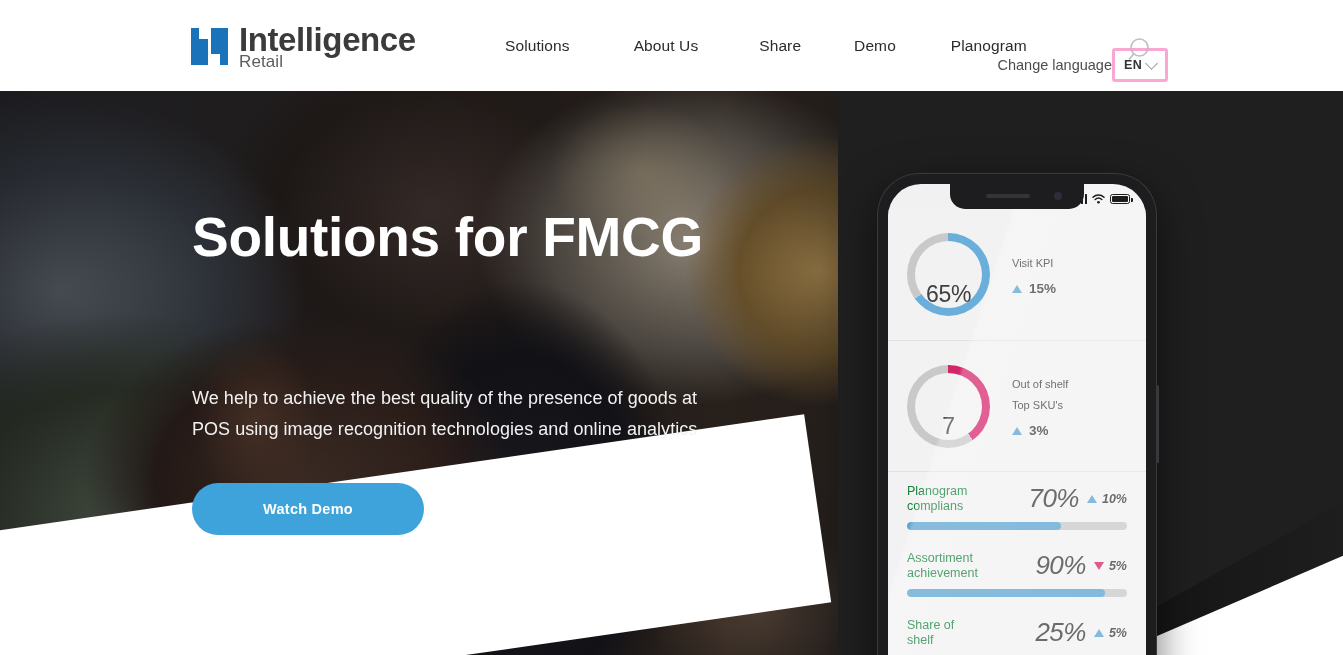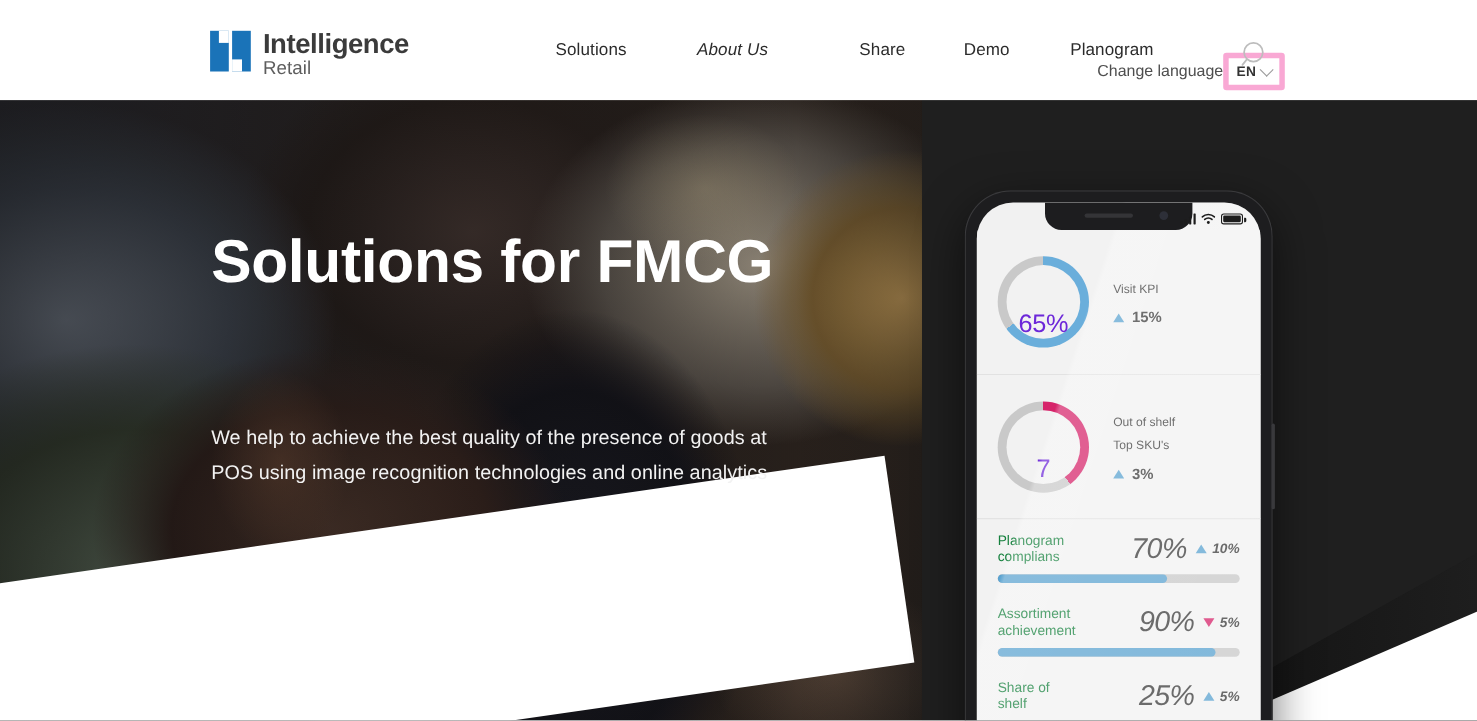--- a/index.html
+++ b/index.html
@@ -67,21 +67,21 @@
   }
   .logo-mark .lm-b-notch {
     position: absolute;
     right: 8px; bottom: 0;
     width: 9px; height: 11px;
     background: #ffffff;
   }
 
   .logo-text { line-height: 1; padding-top: 0px; }
   .logo-title {
-    font-size: 25px;
+    font-size: 33px;
     font-weight: bold;
     color: #3b3b3b;
     letter-spacing: -0.4px;
     line-height: 26px;
   }
   .logo-sub {
     font-size: 17px;
     color: #5d5d5d;
     line-height: 18px;
     letter-spacing: 0.1px;
@@ -96,41 +96,41 @@
   }
   .nav a {
     font-size: 15.5px;
     color: #2b2b2b;
     text-decoration: none;
     letter-spacing: 0.1px;
     white-space: nowrap;
     cursor: pointer;
   }
   .nav a:nth-child(1) { margin-right: 64px; }
-  .nav a:nth-child(2) { margin-right: 83px; font-style: italic; }
+  .nav a:nth-child(2) { margin-right: 61px; }
   .nav a:nth-child(3) { margin-right: 53px; }
   .nav a:nth-child(4) { margin-right: 55px; }
 
   .lang-wrap {
     position: absolute;
     right: 175px;
     top: 48px;
     display: flex;
     align-items: center;
     gap: 0;
   }
   .lang-label {
     font-size: 14.5px;
     color: #4e4e4e;
     white-space: nowrap;
   }
   .lang-select {
     width: 56px;
     height: 34px;
-    border: 5px solid #f9a8d4;
+    border: 3px solid #f9a8d4;
     border-radius: 3px;
     display: flex;
     align-items: center;
     justify-content: center;
     gap: 5px;
     background: #fff;
     cursor: pointer;
   }
   .lang-select .lv {
     font-size: 12.5px;
@@ -417,21 +417,21 @@
     left: 8px; top: 8px;
     width: 67px; height: 67px;
     border-radius: 50%;
     background: #f2f2f2;
     display: flex;
     align-items: center;
     justify-content: center;
   }
   .donut .val {
     font-size: 23px;
-    color: #6d28d9;
+    color: #404040;
     font-weight: 400;
     letter-spacing: -0.3px;
     margin-top: 40px;
   }
   .kpi-text { margin-left: 22px; }
   .kpi-label {
     font-size: 11px;
     color: #3b3b3b;
     line-height: 21px;
     font-weight: 400;
@@ -555,20 +555,24 @@
     <div class="photo-blur"></div>
     <div class="hero-left-shade"></div>
     <div class="photo-dark-right"></div>
     <div class="right-panel"></div>
     <div class="right-wedge"></div>
     <div class="bottom-diagonal"></div>
 
     <div class="hero-content">
       <h1 class="hero-title">Solutions for FMCG</h1>
       <p class="hero-sub">We help to achieve the best quality of the presence of goods at POS using image recognition technologies and online analytics</p>
+      <div class="hero-buttons">
+        <div class="btn btn-primary">Watch Demo</div>
+        <div class="btn btn-outline">Make your store perfect</div>
+      </div>
     </div>
 
     <div class="phone">
       <div class="phone-body"></div>
       <div class="phone-btn-side"></div>
 
       <div class="phone-screen">
         <div class="notch">
           <div class="speaker"></div>
           <div class="cam"></div>

